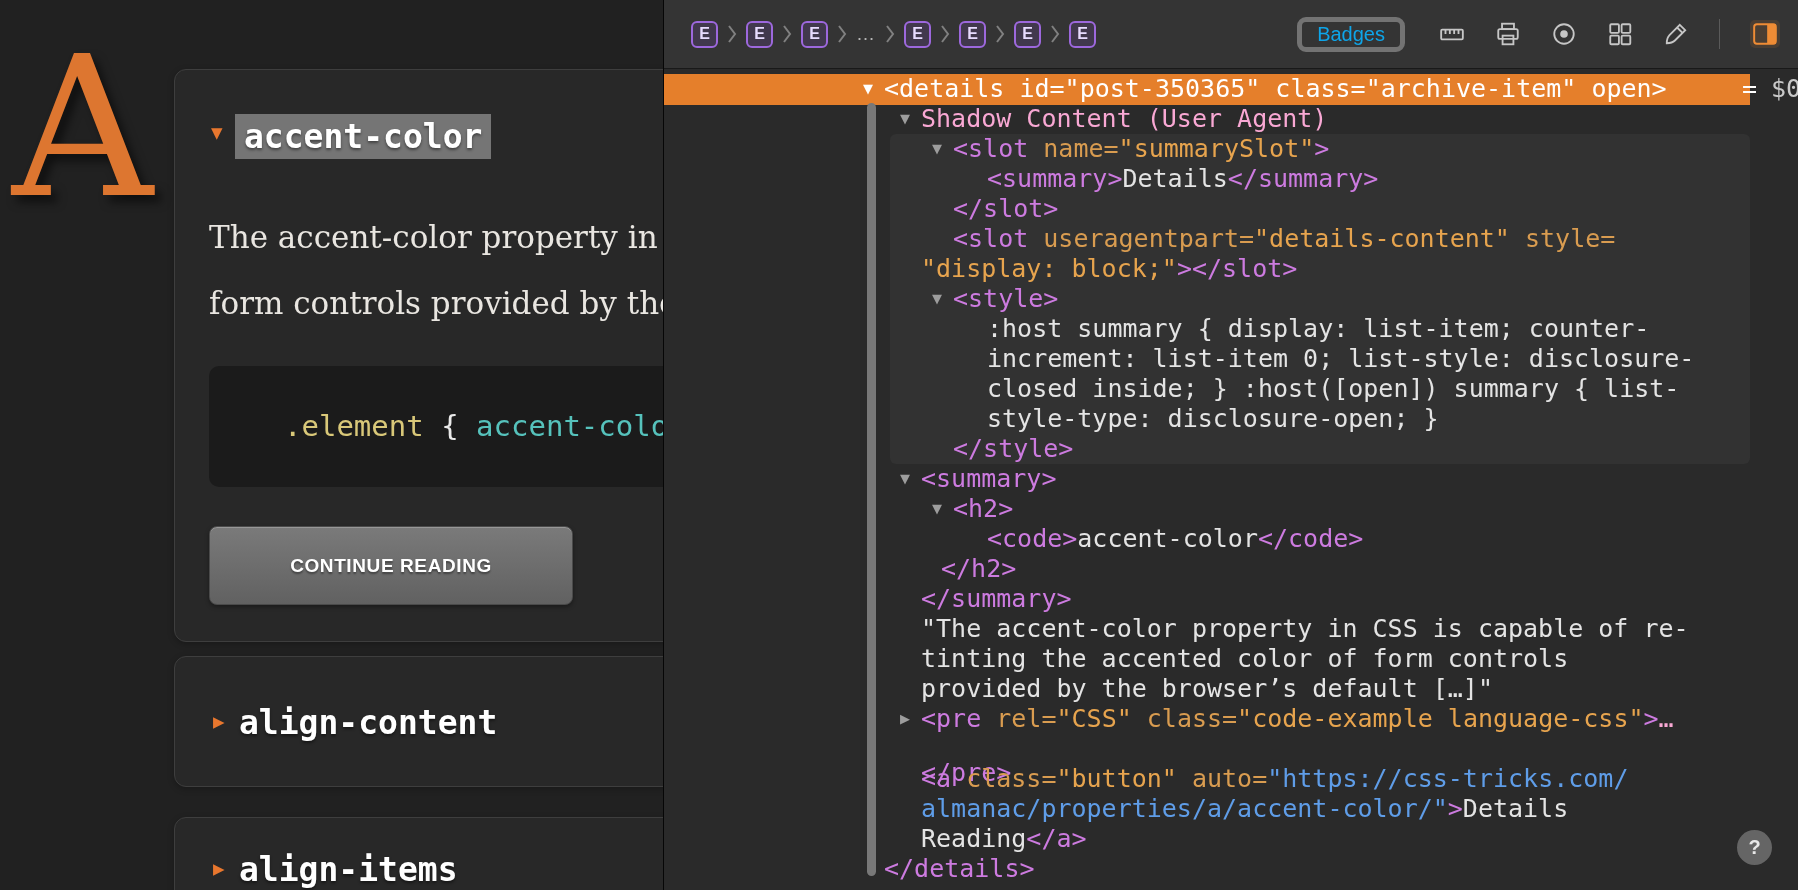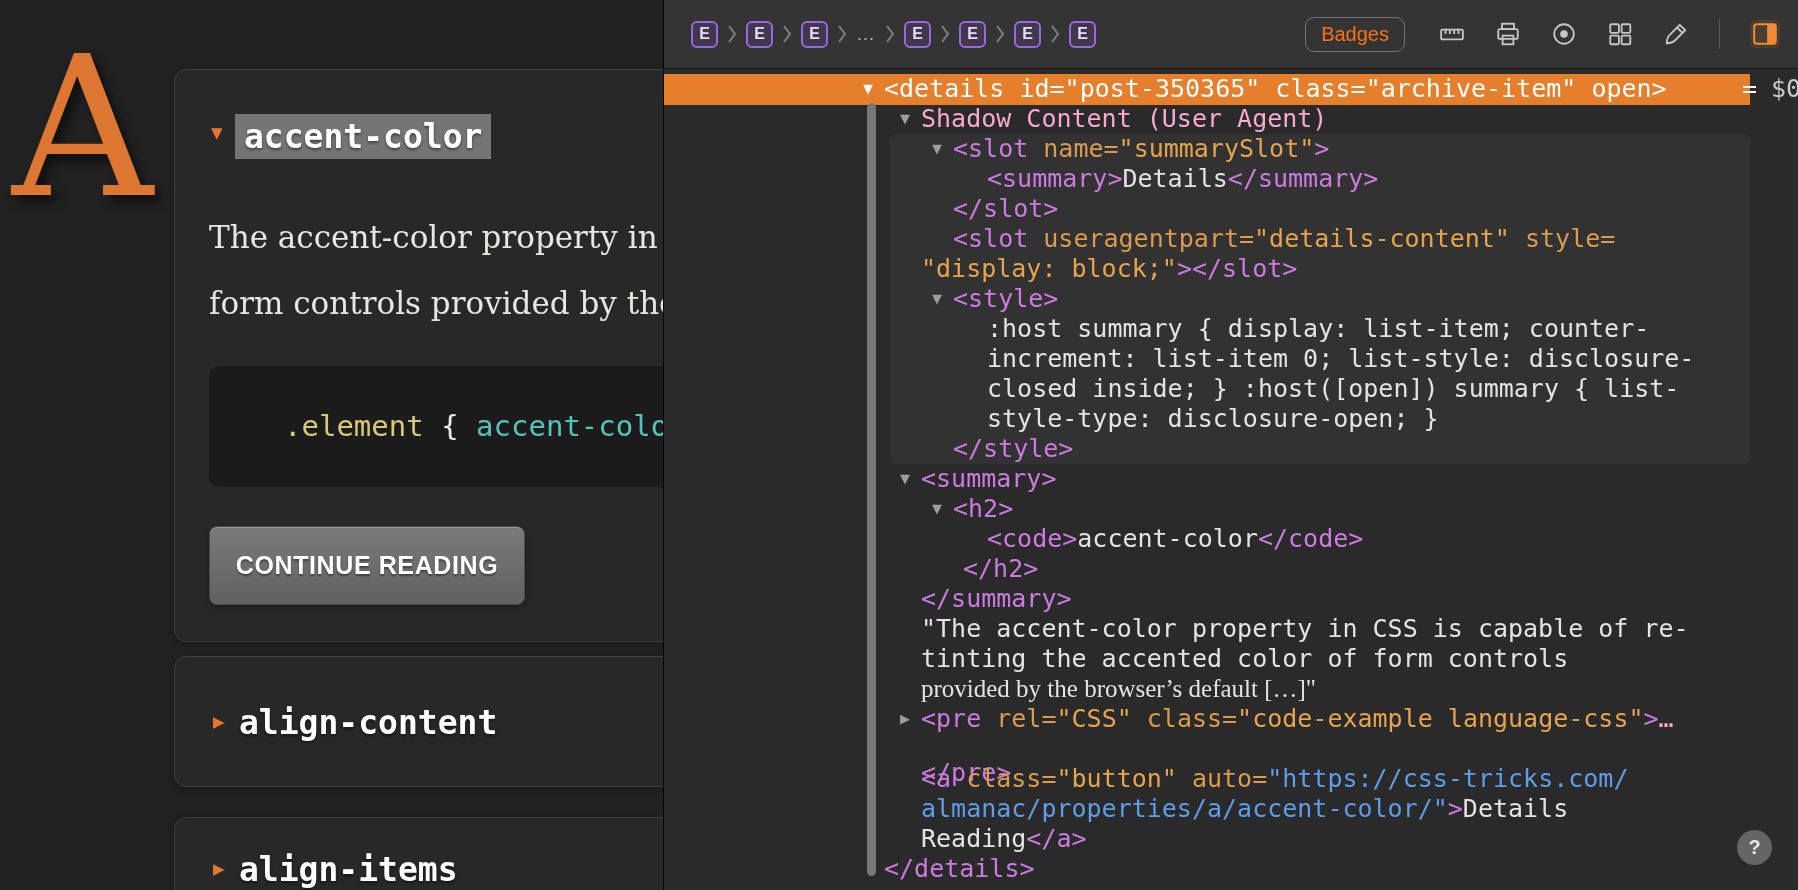--- a/index.html
+++ b/index.html
@@ -24,39 +24,39 @@
                 font-size:33px; color:#ffffff; text-shadow:0 2px 3px rgba(0,0,0,.45); white-space:nowrap; }
   #card1 .card-title { left:60px; top:44px; background:#757575; padding:3px 9px; }
   #card2 .card-title { left:64px; top:46px; }
   #card3 .card-title { left:64px; top:32px; }
   .card-body { position:absolute; left:34px; top:134px; font-family:"DejaVu Serif",serif;
                font-size:31px; line-height:66px; color:#e9e6e1; white-space:nowrap; }
   .code-block { position:absolute; left:34px; top:296px; width:830px; height:121px;
                 background:#1b1b1b; border-radius:10px; line-height:121px; padding-left:75px;
                 font-family:"DejaVu Sans Mono",monospace; font-size:29px; white-space:pre; }
   .code-sel { color:#d9c879; } .code-brace { color:#eaeaea; } .code-rest { color:#56c2bc; }
-  .cta-button { position:absolute; left:34px; top:456px; width:316px; height:79px;
+  .cta-button { position:absolute; left:34px; top:456px; width:364px; height:79px;
                 background:linear-gradient(#7a7a7a,#616161); border:1px solid #4a4a4a; border-radius:8px;
                 box-shadow:inset 0 1px 0 rgba(255,255,255,.22), 0 2px 4px rgba(0,0,0,.35);
-                color:#fff; font-weight:bold; font-size:25px; letter-spacing:.6px;
+                color:#fff; font-weight:bold; font-size:19px; letter-spacing:.6px;
                 text-shadow:0 2px 2px rgba(0,0,0,.4);
                 display:flex; align-items:center; justify-content:center; cursor:pointer; }
 
   
   .devtools { position:absolute; left:663px; top:0; width:1135px; height:890px;
               background:#2a2a2a; border-left:1px solid #060606; }
   .dt-toolbar { position:absolute; left:0; top:0; width:100%; height:69px; background:#343434;
                 border-bottom:1px solid #191919; display:flex; align-items:center; padding:0 18px 0 27px; }
   .breadcrumb { display:flex; align-items:center; gap:9px; }
   .e-badge { width:27px; height:27px; border:2px solid #9d68dd; border-radius:6px;
              background:rgba(125,75,195,.18); color:#e8dcff; font-weight:bold; font-size:16px;
              display:flex; align-items:center; justify-content:center; cursor:pointer; }
   .bc-ellipsis { color:#b5b5b5; font-size:19px; letter-spacing:1px; }
-  .badges-button { margin-left:auto; height:35px; padding:0 15px; border:1px solid #737373;
-                   border-radius:9px; background:transparent; color:#f97316; font-size:20px;
+  .badges-button { margin-left:auto; height:35px; padding:0 15px; border:5px solid #737373;
+                   border-radius:9px; background:transparent; color:#0ea5e9; font-size:20px;
                    font-family:"Liberation Sans",sans-serif; cursor:pointer; }
   .tool-icons { display:flex; align-items:center; gap:30px; margin-left:34px; }
   .tool-icons svg { display:block; cursor:pointer; }
   .tb-sep { width:1px; height:30px; background:#5a5a5a; }
   .panel-toggle-wrap { background:rgba(238,140,51,.12); border-radius:5px; padding:2px; }
 
   .dom-tree { position:absolute; left:0; top:70px; width:1135px; height:820px; overflow:hidden;
               font-family:"DejaVu Sans Mono",monospace; font-size:25px; color:#dddddd; }
   .shadow-bg { position:absolute; left:226px; top:64px; width:860px; height:330px;
                background:#323232; border-radius:6px; z-index:1; }
@@ -188,25 +188,25 @@
       <div class="tree-row" style="top: 184px;"><span class="segs" style="left: 257px;"><span class="c-v">"display: block;"</span><span class="c-t">&gt;&lt;/slot&gt;</span></span></div>
       <div class="tree-row" style="top: 214px;"><span class="tri" style="left: 268px;">▼</span><span class="segs" style="left: 289px;"><span class="c-t">&lt;style&gt;</span></span></div>
       <div class="tree-row" style="top: 244px;"><span class="segs" style="left: 323px;"><span class="c-p">:host summary { display: list-item; counter-</span></span></div>
       <div class="tree-row" style="top: 274px;"><span class="segs" style="left: 323px;"><span class="c-p">increment: list-item 0; list-style: disclosure-</span></span></div>
       <div class="tree-row" style="top: 304px;"><span class="segs" style="left: 323px;"><span class="c-p">closed inside; } :host([open]) summary { list-</span></span></div>
       <div class="tree-row" style="top: 334px;"><span class="segs" style="left: 323px;"><span class="c-p">style-type: disclosure-open; }</span></span></div>
       <div class="tree-row" style="top: 364px;"><span class="segs" style="left: 289px;"><span class="c-t">&lt;/style&gt;</span></span></div>
       <div class="tree-row" style="top: 394px;"><span class="tri" style="left: 236px;">▼</span><span class="segs" style="left: 257px;"><span class="c-t">&lt;summary&gt;</span></span></div>
       <div class="tree-row" style="top: 424px;"><span class="tri" style="left: 268px;">▼</span><span class="segs" style="left: 289px;"><span class="c-t">&lt;h2&gt;</span></span></div>
       <div class="tree-row" style="top: 454px;"><span class="segs" style="left: 323px;"><span class="c-t">&lt;code&gt;</span><span class="c-p">accent-color</span><span class="c-t">&lt;/code&gt;</span></span></div>
-      <div class="tree-row" style="top: 484px;"><span class="segs" style="left: 299px;"><span class="c-t">&lt;/h2&gt;</span></span></div>
+      <div class="tree-row" style="top: 484px;"><span class="segs" style="left: 277px;"><span class="c-t">&lt;/h2&gt;</span></span></div>
       <div class="tree-row" style="top: 514px;"><span class="segs" style="left: 257px;"><span class="c-t">&lt;/summary&gt;</span></span></div>
       <div class="tree-row" style="top: 544px;"><span class="segs" style="left: 257px;"><span class="c-p">"The accent-color property in CSS is capable of re-</span></span></div>
       <div class="tree-row" style="top: 574px;"><span class="segs" style="left: 257px;"><span class="c-p">tinting the accented color of form controls</span></span></div>
-      <div class="tree-row" style="top: 604px;"><span class="segs" style="left: 257px; font-family: Liberation Serif, serif;"><span class="c-p">provided by the browser’s default […]"</span></span></div>
+      <div class="tree-row" style="top: 604px;"><span class="segs" style="left: 257px;"><span class="c-p">provided by the browser’s default […]"</span></span></div>
       <div class="tree-row" style="top: 634px;"><span class="tri" style="left: 236px;">▶</span><span class="segs" style="left: 257px;"><span class="c-t">&lt;pre</span><span class="c-a"> rel=</span><span class="c-v">"CSS"</span><span class="c-a"> class=</span><span class="c-v">"code-example language-css"</span><span class="c-t">&gt;</span><span class="c-g">…</span></span></div>
       <div class="tree-row" style="top: 664px;"><span class="segs" style="left: 257px; margin-top: 24px;"><span class="c-t">&lt;/pre&gt;</span></span></div>
       <div class="tree-row" style="top: 694px;"><span class="segs" style="left: 257px;"><span class="c-t">&lt;a</span><span class="c-a"> class=</span><span class="c-v">"button"</span><span class="c-a"> auto=</span><span class="c-l">"https://css-tricks.com/</span></span></div>
       <div class="tree-row" style="top: 724px;"><span class="segs" style="left: 257px;"><span class="c-l">almanac/properties/a/accent-color/"</span><span class="c-t">&gt;</span><span class="c-p">Details</span></span></div>
       <div class="tree-row" style="top: 754px;"><span class="segs" style="left: 257px;"><span class="c-p">Reading</span><span class="c-t">&lt;/a&gt;</span></span></div>
       <div class="tree-row" style="top: 784px;"><span class="segs" style="left: 220px;"><span class="c-t">&lt;/details&gt;</span></span></div>
     </div>
 
   <div class="help-btn">?</div>
 </div>

